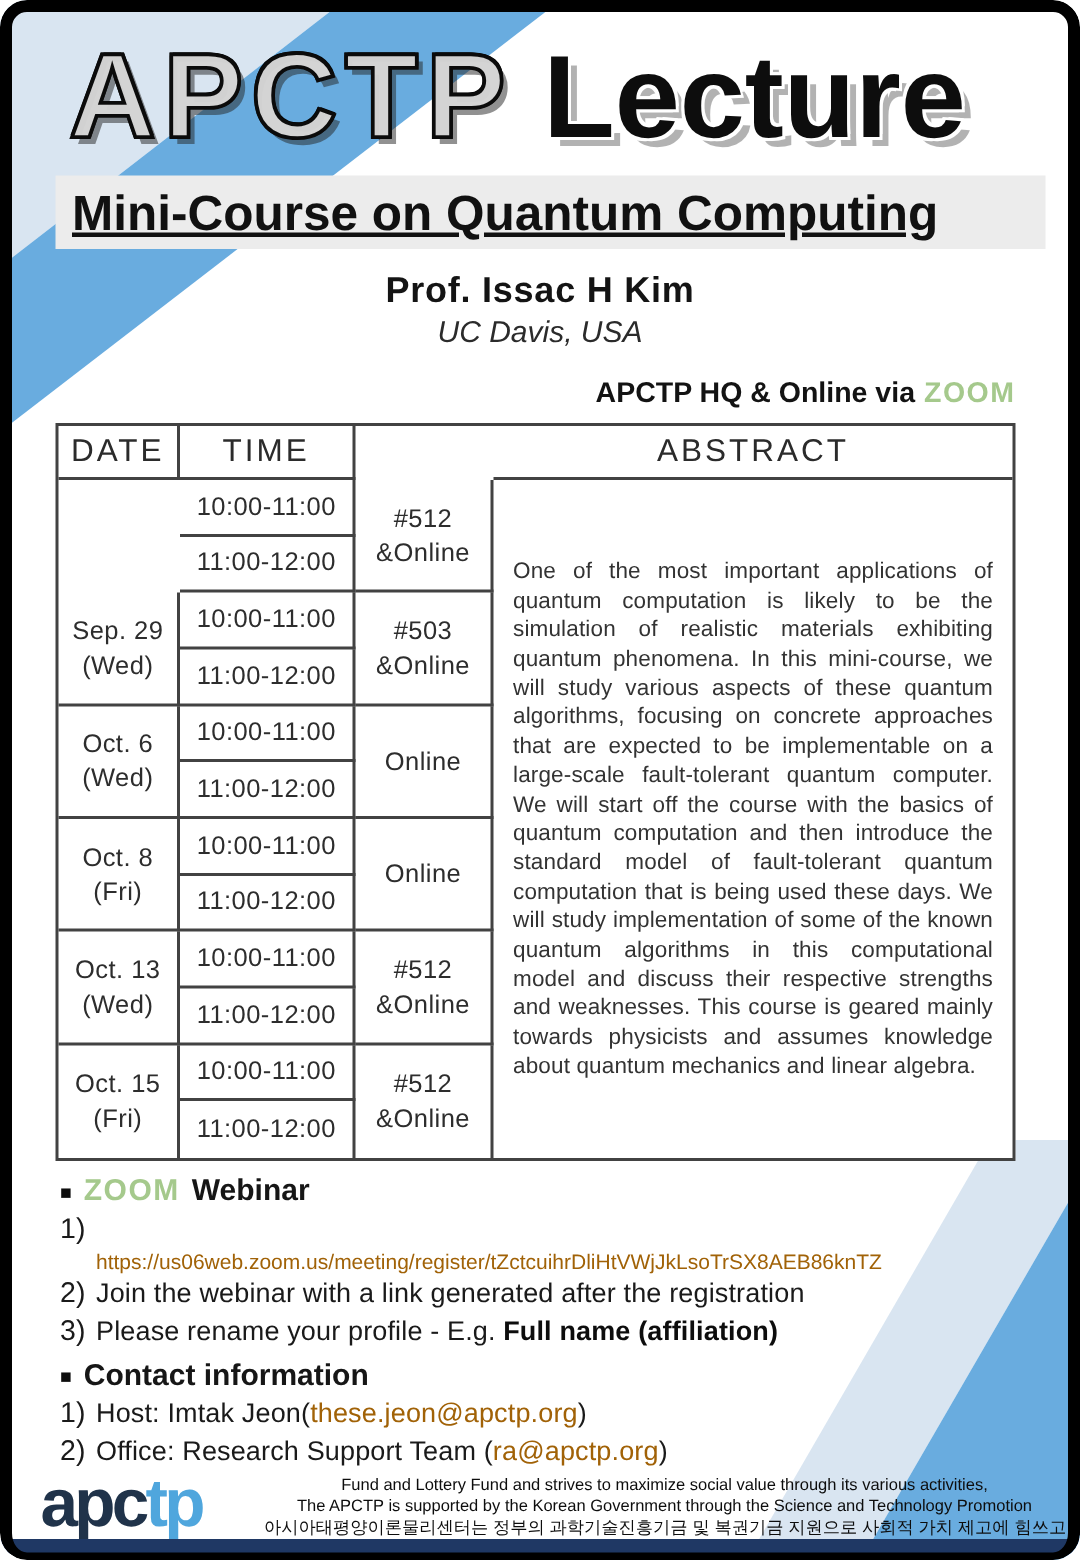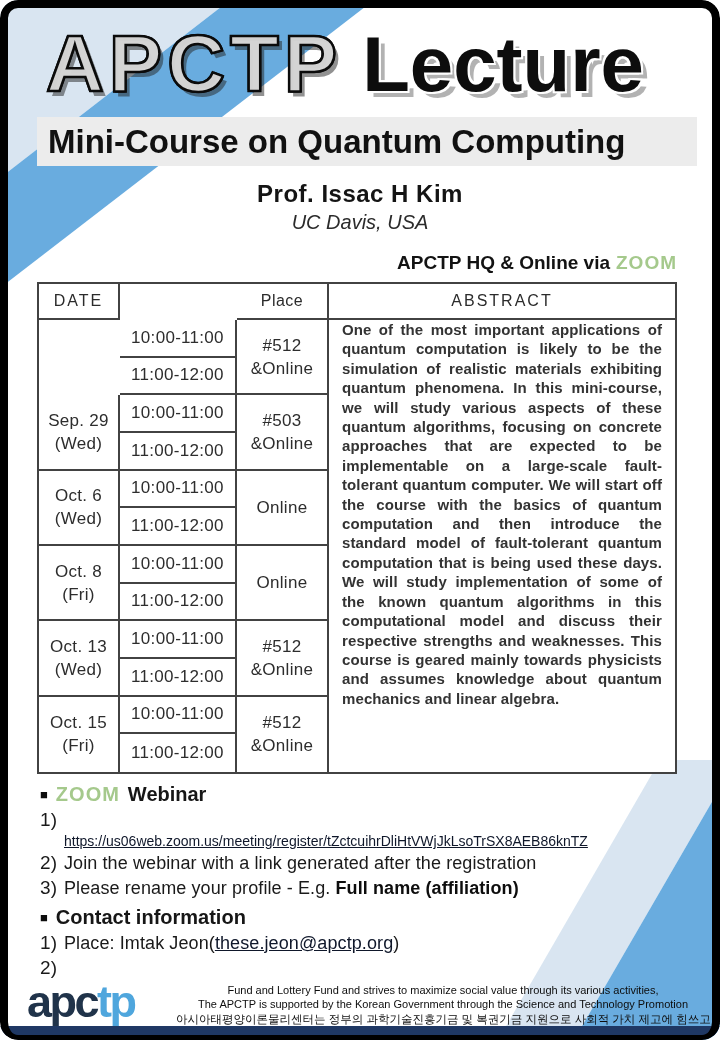--- a/index.html
+++ b/index.html
@@ -14,55 +14,55 @@
   
   .title-row{position:absolute;left:46px;top:22px;display:flex;align-items:baseline;gap:20px;z-index:2;white-space:nowrap;}
   .brand{font-size:80px;font-weight:800;letter-spacing:5px;line-height:1.05;
     color:rgba(255,255,255,0.82);-webkit-text-stroke:2.5px #0b0b0b;
     text-shadow:4px 5px 0 rgba(35,35,35,0.5),-1px -1px 0 #000,1px -1px 0 #000,-1px 1px 0 #000,1px 1px 0 #000;}
   .brand-suffix{font-size:78px;font-weight:800;color:#0d0d0d;line-height:1.05;
     text-shadow:-2px -2px 0 #fff,2px -2px 0 #fff,-2px 2px 0 #fff,2px 2px 0 #fff,6px 6px 0 rgba(0,0,0,0.30);}
   
   .course-band{position:absolute;left:37px;top:117px;width:660px;height:49px;background:#ECECEC;
     display:flex;align-items:center;z-index:2;}
-  .course-title{font-size:33px;font-weight:800;color:#111;padding-left:11px;white-space:nowrap;}
+  .course-title{font-size:33px;font-weight:800;color:#111;padding-left:11px;white-space:nowrap;text-decoration:underline;}
   
   .speaker{position:absolute;top:180px;left:0;width:720px;text-align:center;
     font-size:24px;font-weight:800;color:#141414;z-index:2;letter-spacing:0.5px;}
   .affiliation{position:absolute;top:211px;left:0;width:720px;text-align:center;
     font-size:20px;font-style:italic;font-weight:400;color:#2b2b2b;z-index:2;}
   .venue{position:absolute;top:252px;left:0;width:677px;text-align:right;
     font-size:19px;font-weight:800;color:#131313;z-index:2;}
   .venue-zoom{color:#A5C98C;margin-left:6px;letter-spacing:1px;}
   
   .schedule{position:absolute;left:37px;top:282px;width:640px;height:492px;z-index:2;
     border:2px solid #424242;box-sizing:border-box;background:#fff;display:grid;
     grid-template-columns:81px 117px 92px 1fr;grid-template-rows:36px repeat(12,1fr);color:#2d2d2d;}
   .cell{display:flex;align-items:center;justify-content:center;text-align:center;}
-  .th{border-bottom:2px solid #424242;font-size:16px;letter-spacing:2px;color:#2b2b2b;}
+  .th{border-bottom:2px solid #424242;font-size:21px;letter-spacing:2px;color:#2b2b2b;}
   .th-place{letter-spacing:0.5px;}
   .br{border-right:2px solid #424242;}
   .bb{border-bottom:2px solid #424242;}
   .date-cell,.place-cell{flex-direction:column;font-size:17px;line-height:23px;letter-spacing:0.3px;}
   .place-cell span:empty{display:none;}
   .time-cell{font-size:17px;letter-spacing:0.3px;}
-  .abstract-cell{grid-column:4;grid-row:2 / span 12;display:flex;align-items:flex-start;padding:0 13px;font-weight:bold;}
+  .abstract-cell{grid-column:4;grid-row:2 / span 12;display:flex;align-items:center;padding:0 13px;}
   .abstract-cell p{margin:0;font-size:15px;line-height:19.4px;text-align:justify;color:#333;letter-spacing:0.1px;}
   
   .section{position:absolute;left:40px;z-index:3;color:#161616;}
   .webinar{top:783px;width:655px;}
   .contact{top:906px;width:655px;}
   .sec-heading{display:flex;align-items:center;gap:8px;font-size:20px;font-weight:800;margin-bottom:3px;}
   .bullet{font-size:13px;line-height:1;color:#0d0d0d;}
   .zoom-word{color:#A5C98C;letter-spacing:1px;}
   .item{display:flex;align-items:baseline;font-size:18px;font-weight:400;margin-top:3px;letter-spacing:0.1px;color:#1a1a1a;}
   .item .num{width:24px;flex:none;font-size:19px;}
   .item b{margin-left:5px;font-weight:800;color:#0d0d0d;}
   .url-line{margin:2px 0 2px 24px;font-size:14px;}
-  .link{color:#0f172a;text-decoration:underline;cursor:pointer;}
+  .link{color:#a16207;cursor:pointer;}
   
   .logo{position:absolute;left:27px;top:979px;font-size:45px;font-weight:700;letter-spacing:-2.5px;z-index:3;line-height:1;}
   .logo-apc{color:#20334A;}
   .logo-tp{color:#4FA6DD;}
   .disclaimer{position:absolute;left:176px;top:984px;width:534px;text-align:center;z-index:3;color:#0d0d0d;}
   .disc-en{font-size:11px;line-height:13.5px;white-space:nowrap;}
   .disc-kr{font-size:11.5px;line-height:16px;white-space:nowrap;}
   .navy-bar{position:absolute;left:0;right:0;top:1026px;height:10px;background:#1F3864;z-index:4;}
   .border-overlay{position:absolute;inset:0;border:8px solid #000;border-bottom-width:5px;
     border-radius:18px;z-index:60;pointer-events:none;}
@@ -87,21 +87,21 @@
   </div>
 
   <div class="speaker">Prof. Issac H Kim</div>
   <div class="affiliation">UC Davis, USA</div>
   <div class="venue">
     <span>APCTP HQ &amp; Online via</span><span class="venue-zoom">ZOOM</span>
   </div>
 
   <div class="schedule">
     <div class="cell th br" style="grid-column:1;grid-row:1">DATE</div>
-    <div class="cell th br th-place" style="grid-column:3;grid-row:1">Place</div>
+    <div class="cell th br" style="grid-column:2;grid-row:1">TIME</div>
     <div class="cell th" style="grid-column:4;grid-row:1">ABSTRACT</div>
 
     <div class="cell time-cell br bb" style="grid-column:2;grid-row:2">10:00-11:00</div>
     <div class="cell time-cell br bb" style="grid-column:2;grid-row:3">11:00-12:00</div>
     <div class="cell place-cell br bb" style="grid-column:3;grid-row:2/span 2">
       <span>#512</span>
       <span>&amp;Online</span>
     </div>
 
     <div class="cell date-cell br bb" style="grid-column:1;grid-row:4/span 2">
@@ -187,24 +187,25 @@
     </div>
   </div>
 
   <div class="section contact">
     <div class="sec-heading">
       <span class="bullet">■</span>
       <span>Contact information</span>
     </div>
     <div class="item">
       <span class="num">1)</span>
-      <span><span>Place: Imtak Jeon(</span><a class="link">these.jeon@apctp.org</a><span>)</span></span>
+      <span><span>Host: Imtak Jeon(</span><a class="link">these.jeon@apctp.org</a><span>)</span></span>
     </div>
     <div class="item">
       <span class="num">2)</span>
+      <span><span>Office: Research Support Team (</span><a class="link">ra@apctp.org</a><span>)</span></span>
     </div>
   </div>
 
   <div class="logo">
     <span class="logo-apc">apc</span><span class="logo-tp">tp</span>
   </div>
   <div class="disclaimer">
     <div class="disc-en">Fund and Lottery Fund and strives to maximize social value through its various activities,</div>
     <div class="disc-en">The APCTP is supported by the Korean Government through the Science and Technology Promotion</div>
     <div class="disc-kr">아시아태평양이론물리센터는 정부의 과학기술진흥기금 및 복권기금 지원으로 사회적 가치 제고에 힘쓰고 있습니다</div>

